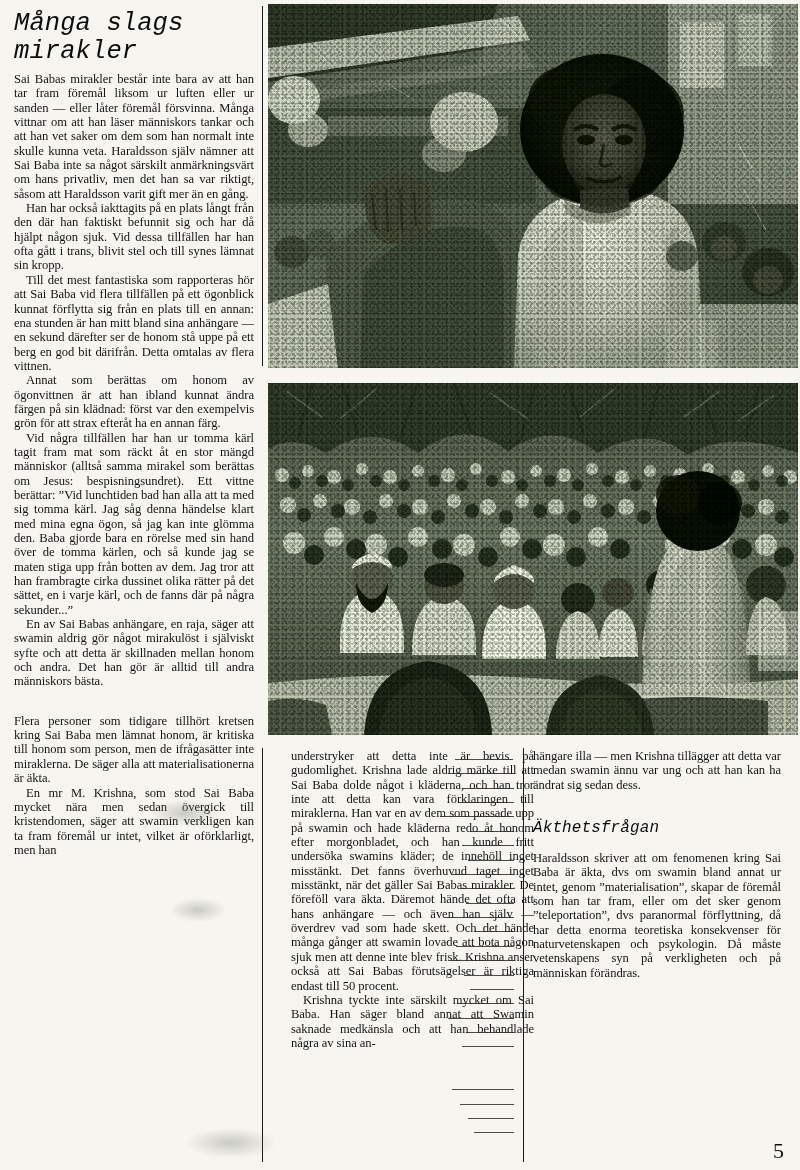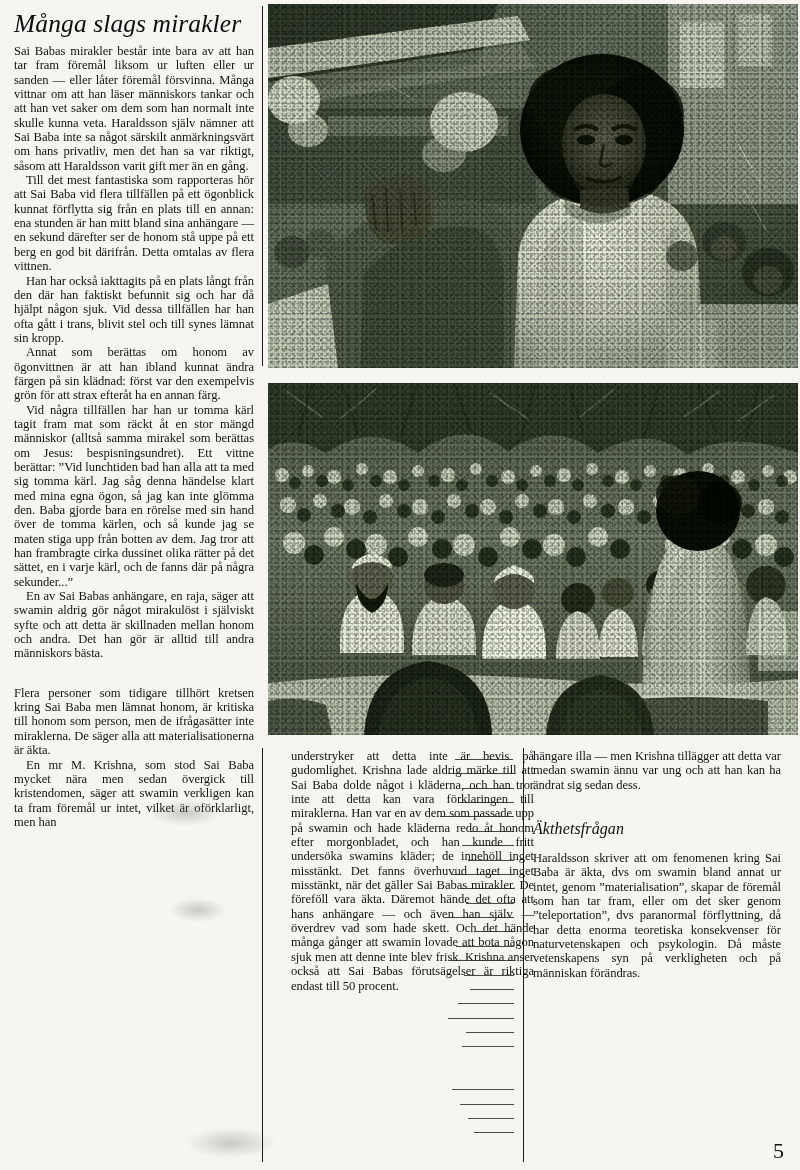--- a/index.html
+++ b/index.html
@@ -32,21 +32,21 @@
     text-align: justify;
     text-justify: inter-word;
     color: #141414;
     hyphens: manual;
     letter-spacing: -0.06px;
   }
   .body-p + .body-p { text-indent: 12px; }
 
   .head {
     margin: 0;
-    font-family: Liberation Serif, serif;
+    font-family: Liberation Mono, monospace;
     font-style: italic;
     font-weight: 400;
     color: #0d0d0d;
     letter-spacing: 0.1px;
   }
   .head-1 { font-size: 25.5px; line-height: 28px; }
   .head-2 { font-size: 25px;   line-height: 29px; }
   .head-3 { font-size: 16px;   line-height: 29px; }
 
   
@@ -418,37 +418,38 @@
   <div class="vrule" style="left:262px; top:748px; height:414px;"></div>
   <div class="vrule" style="left:523px; top:748px; height:414px;"></div>
 
   <div class="col" style="left:14px; top:10px; width:240px;">
 
     <h1 class="head head-1">Många slags mirakler</h1>
 
     <div style="height:6px"></div>
 
     <p class="body-p">Sai Babas mirakler består inte bara av att han tar fram föremål liksom ur luften eller ur sanden — eller låter föremål försvinna. Många vittnar om att han läser människors tankar och att han vet saker om dem som han normalt inte skulle kunna veta. Haraldsson själv nämner att Sai Baba inte sa något särskilt anmärkningsvärt om hans privatliv, men det han sa var riktigt, såsom att Haraldsson varit gift mer än en gång.</p>
+    <p class="body-p">Han har också iakttagits på en plats långt från den där han faktiskt befunnit sig och har då hjälpt någon sjuk. Vid dessa tillfällen har han ofta gått i trans, blivit stel och till synes lämnat sin kropp.</p>
     <p class="body-p">Till det mest fantastiska som rapporteras hör att Sai Baba vid flera tillfällen på ett ögonblick kunnat förflytta sig från en plats till en annan: ena stunden är han mitt bland sina anhängare — en sekund därefter ser de honom stå uppe på ett berg en god bit därifrån. Detta omtalas av flera vittnen.</p>
-    <p class="body-p">Han har också iakttagits på en plats långt från den där han faktiskt befunnit sig och har då hjälpt någon sjuk. Vid dessa tillfällen har han ofta gått i trans, blivit stel och till synes lämnat sin kropp.</p>
     <p class="body-p">Annat som berättas om honom av ögonvittnen är att han ibland kunnat ändra färgen på sin klädnad: först var den exempelvis grön för att strax efteråt ha en annan färg.</p>
     <p class="body-p">Vid några tillfällen har han ur tomma kärl tagit fram mat som räckt åt en stor mängd människor (alltså samma mirakel som berättas om Jesus: bespisningsundret). Ett vittne berättar: ”Vid lunchtiden bad han alla att ta med sig tomma kärl. Jag såg denna händelse klart med mina egna ögon, så jag kan inte glömma den. Baba gjorde bara en rörelse med sin hand över de tomma kärlen, och så kunde jag se maten stiga upp från botten av dem. Jag tror att han frambragte cirka dussinet olika rätter på det sättet, en i varje kärl, och de fanns där på några sekunder...”</p>
     <p class="body-p">En av Sai Babas anhängare, en raja, säger att swamin aldrig gör något mirakulöst i själviskt syfte och att detta är skillnaden mellan honom och andra. Det han gör är alltid till andra människors bästa.</p>
 
     <div style="height:17px"></div>
 
 
     <div style="height:8px"></div>
 
     <p class="body-p">Flera personer som tidigare tillhört kretsen kring Sai Baba men lämnat honom, är kritiska till honom som person, men de ifrågasätter inte miraklerna. De säger alla att materialisationerna är äkta.</p>
     <p class="body-p">En mr M. Krishna, som stod Sai Baba mycket nära men sedan övergick till kristendomen, säger att swamin verkligen kan ta fram föremål ur intet, vilket är oförklarligt, men han</p>
   </div>
 
   <div class="col" style="left:291px; top:749px; width:243px;">
     <p class="body-p">understryker att detta inte är bevis på gudomlighet. Krishna lade aldrig märke till att Sai Baba dolde något i kläderna, och han tror inte att detta kan vara förklaringen till miraklerna. Han var en av dem som passade upp på swamin och hade kläderna redo åt honom efter morgonbladet, och han kunde fritt undersöka swamins kläder; de innehöll inget misstänkt. Det fanns överhuvud taget inget misstänkt, när det gäller Sai Babas mirakler. De föreföll vara äkta. Däremot hände det ofta att hans anhängare — och även han själv — överdrev vad som hade skett. Och det hände många gånger att swamin lovade att bota någon sjuk men att denne inte blev frisk. Krishna anser också att Sai Babas förutsägelser är riktiga endast till 50 procent.</p>
+    <p class="body-p">Krishna tyckte inte särskilt mycket om Sai Baba. Han säger bland annat att Swamin saknade medkänsla och att han behandlade några av sina an-</p>
   </div>
 
   <div class="artifact" style="left:455px; top:759px; width:58px;"></div>
   <div class="artifact" style="left:448px; top:773px; width:66px;"></div>
   <div class="artifact" style="left:462px; top:788px; width:52px;"></div>
   <div class="artifact" style="left:458px; top:802px; width:56px;"></div>
   <div class="artifact" style="left:440px; top:816px; width:74px;"></div>
   <div class="artifact" style="left:470px; top:831px; width:44px;"></div>
   <div class="artifact" style="left:462px; top:845px; width:52px;"></div>
   <div class="artifact" style="left:468px; top:860px; width:46px;"></div>

